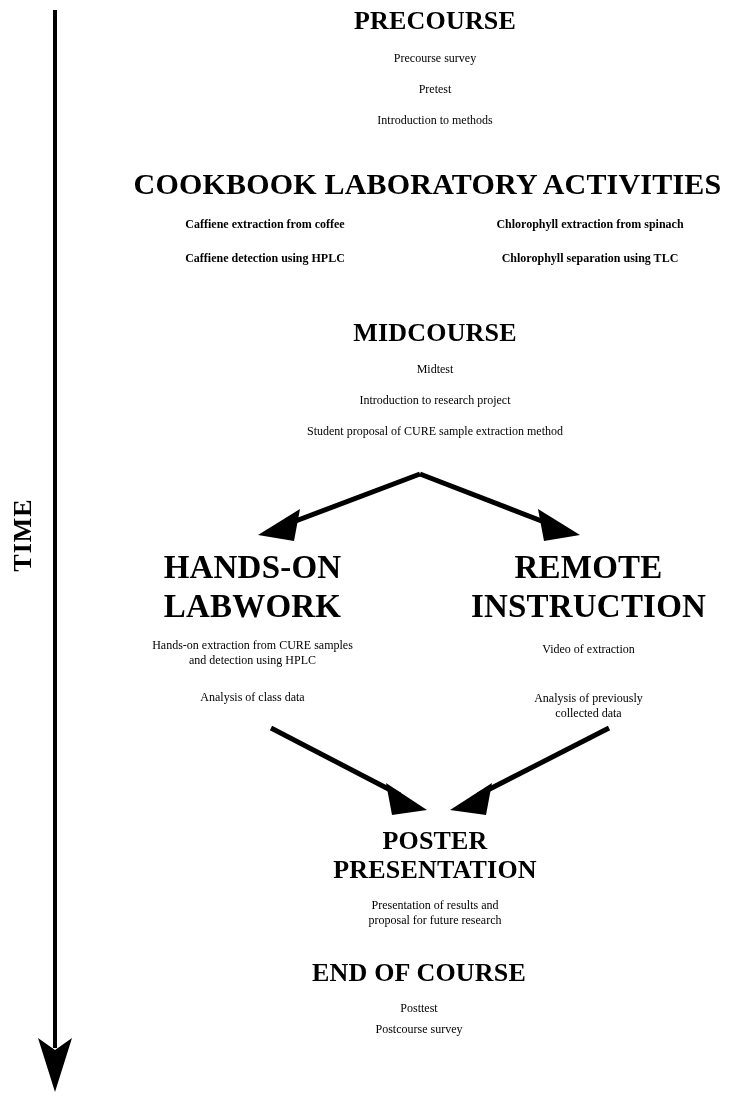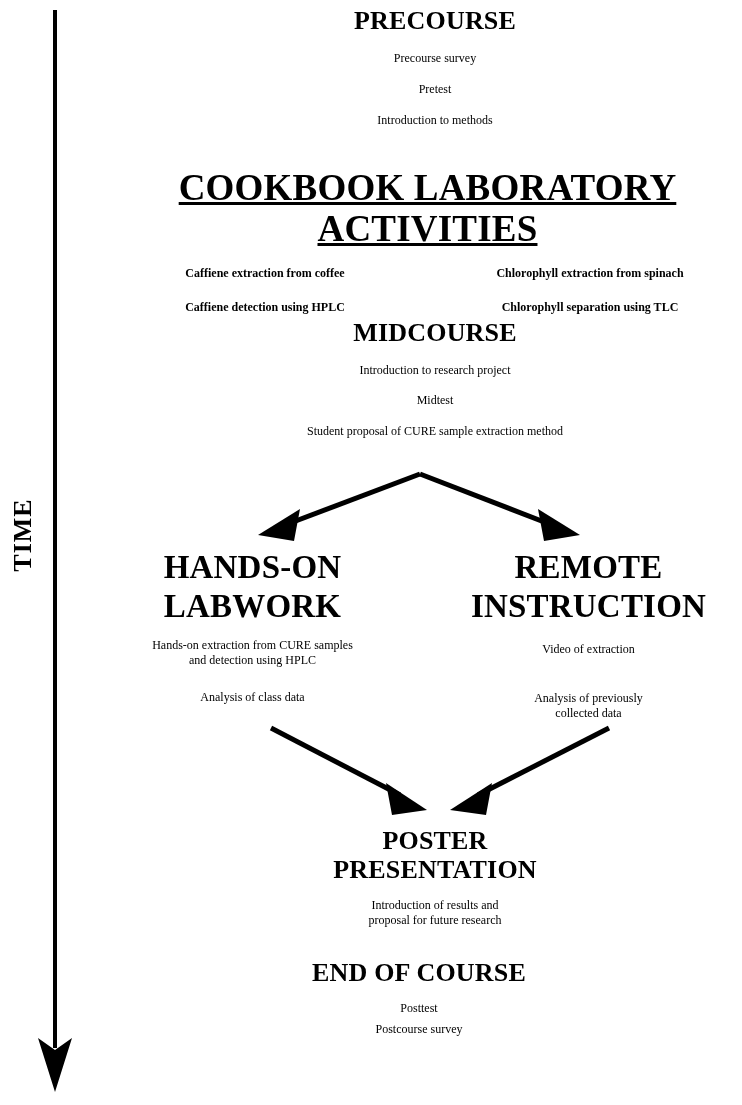--- a/index.html
+++ b/index.html
@@ -43,21 +43,21 @@
   .block {
     position: absolute;
     text-align: center;
   }
   .heading {
     font-weight: bold;
     letter-spacing: 0.2px;
     line-height: 1.12;
   }
   .h-main   { font-size: 26px; }
-  .h-wide   { font-size: 37px; text-decoration: underline; }
+  .h-wide   { font-size: 30px; }
   .h-branch { font-size: 33px; line-height: 1.18; }
   .item {
     font-size: 12px;
     line-height: 1.25;
   }
   .two-col {
     display: flex;
     justify-content: space-between;
     font-weight: bold;
   }
@@ -95,22 +95,22 @@
       <div class="col item">Chlorophyll extraction from spinach</div>
     </div>
     <div class="two-col" style="margin-top:19px;">
       <div class="col item">Caffiene detection using HPLC</div>
       <div class="col item">Chlorophyll separation using TLC</div>
     </div>
   </div>
 
   <div class="block" style="left:135px; top:318px; width:600px;">
     <div class="heading h-main">MIDCOURSE</div>
+    <div class="item" style="margin-top:15px;">Midtest</div>
     <div class="item" style="margin-top:16px;">Introduction to research project</div>
-    <div class="item" style="margin-top:15px;">Midtest</div>
     <div class="item" style="margin-top:16px;">Student proposal of CURE sample extraction method</div>
   </div>
 
   <svg class="arrowsvg" width="742" height="1105" style="height:1105px;">
 
     <g>
       <line x1="420" y1="474" x2="285" y2="525" stroke="#000000" stroke-width="5"></line>
       <polygon points="258,535 300,509 294,541" fill="#000000"></polygon>
     </g>
 
@@ -142,21 +142,21 @@
     <div class="heading h-branch">REMOTE</div>
     <div class="heading h-branch">INSTRUCTION</div>
     <div class="item" style="margin-top:16px;">Video of extraction</div>
     <div class="item" style="margin-top:34px;">Analysis of previously</div>
     <div class="item">collected data</div>
   </div>
 
   <div class="block" style="left:235px; top:826px; width:400px;">
     <div class="heading h-main">POSTER</div>
     <div class="heading h-main">PRESENTATION</div>
-    <div class="item" style="margin-top:14px;">Introduction of results and</div>
+    <div class="item" style="margin-top:14px;">Presentation of results and</div>
     <div class="item">proposal for future research</div>
   </div>
 
   <div class="block" style="left:219px; top:958px; width:400px;">
     <div class="heading h-main">END OF COURSE</div>
     <div class="item" style="margin-top:14px;">Posttest</div>
     <div class="item" style="margin-top:6px;">Postcourse survey</div>
   </div>
 
 </div>

